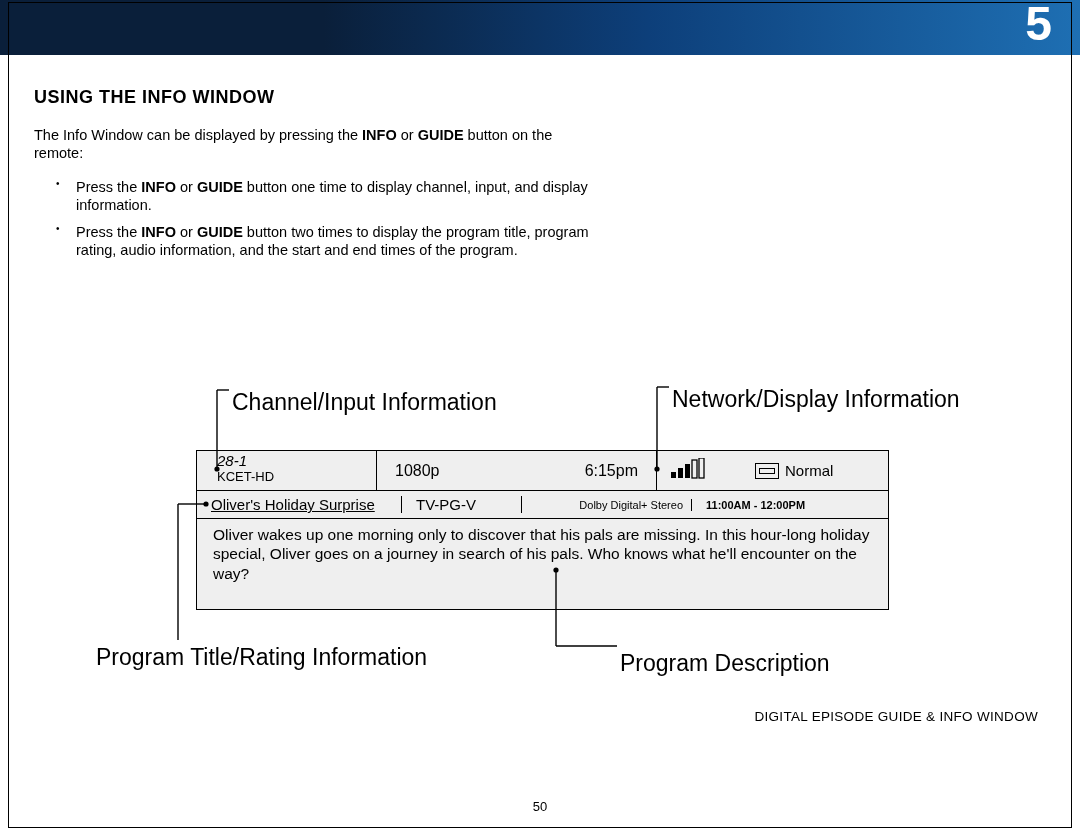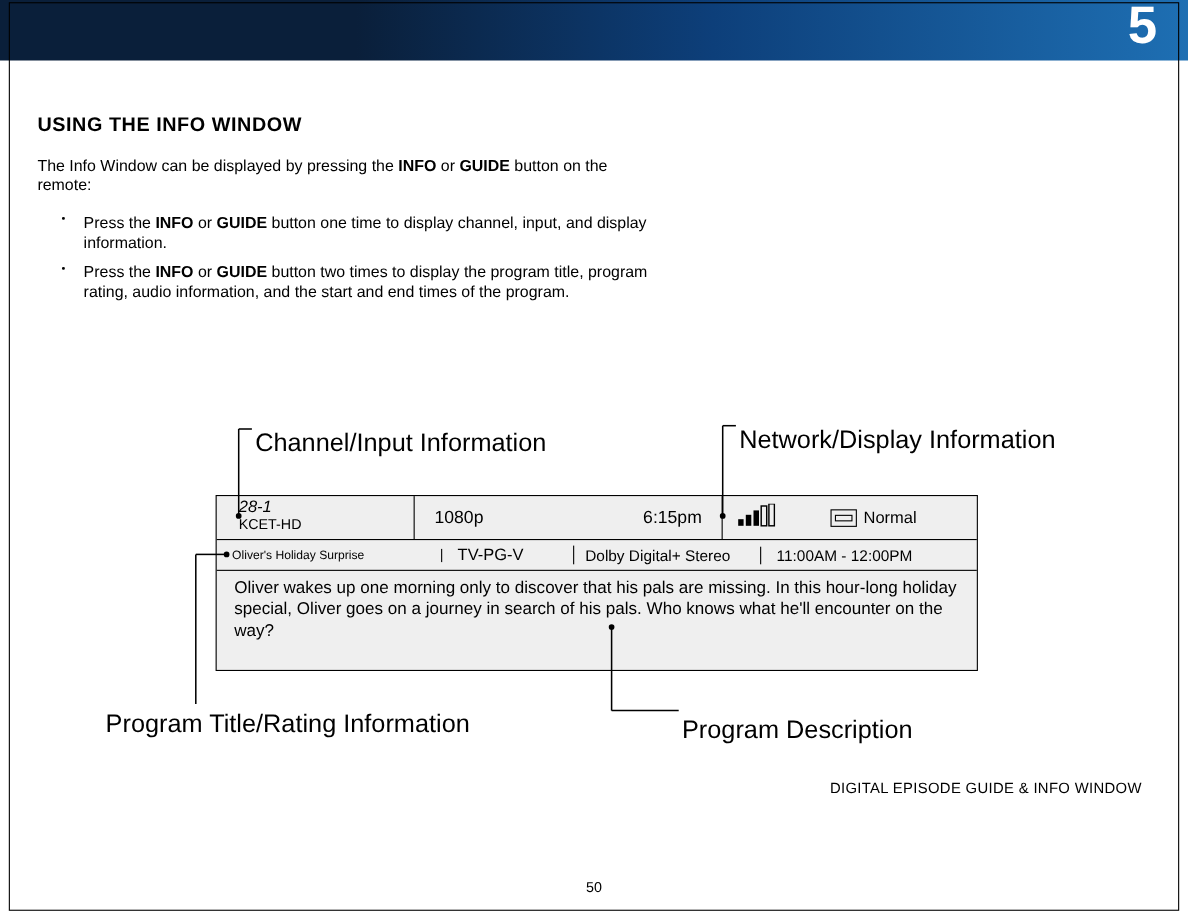--- a/index.html
+++ b/index.html
@@ -18,21 +18,21 @@
   }
   .chapter-num {
     position: absolute;
     right: 28px;
     top: -4px;
     font-size: 48px;
     font-weight: bold;
     color: #fff;
   }
   .content {
-    padding: 48px 34px 0 34px;
+    padding: 32px 34px 0 34px;
   }
   .section-title {
     font-size: 18px;
     font-weight: bold;
     letter-spacing: 0.5px;
     margin-bottom: 18px;
   }
   .intro-para {
     font-size: 14.5px;
     line-height: 1.25;
@@ -125,24 +125,24 @@
     border:1px solid #000;
   }
   .aspect-lbl { font-size: 15px; }
 
   .row2 {
     display: flex;
     border-bottom: 1.5px solid #000;
     height: 28px;
     align-items: center;
   }
-  .r2-title { width: 205px; border-right: 1.5px solid #000; padding: 0 8px 0 14px; font-size: 11px; }
+  .r2-title { width: 205px; border-right: 1.5px solid #000; padding: 0 8px 0 14px; font-size: 15px; text-decoration: underline; }
   .r2-rating { width: 120px; border-right: 1.5px solid #000; padding: 0 8px 0 14px; font-size: 15px; }
-  .r2-audio { width: 170px; border-right: 1.5px solid #000; padding: 0 8px 0 10px; font-size: 14px; }
-  .r2-time { flex:1; padding: 0 8px 0 14px; font-size: 14px; }
+  .r2-audio { width: 170px; border-right: 1.5px solid #000; padding: 0 8px 0 10px; font-size: 11px; text-align: right; }
+  .r2-time { flex:1; padding: 0 8px 0 14px; font-size: 11px; font-weight: bold; }
 
   .row3 {
     padding: 6px 16px 18px 16px;
     font-size: 15.5px;
     line-height: 1.25;
     min-height: 90px;
   }
 
   
   svg.overlay {

